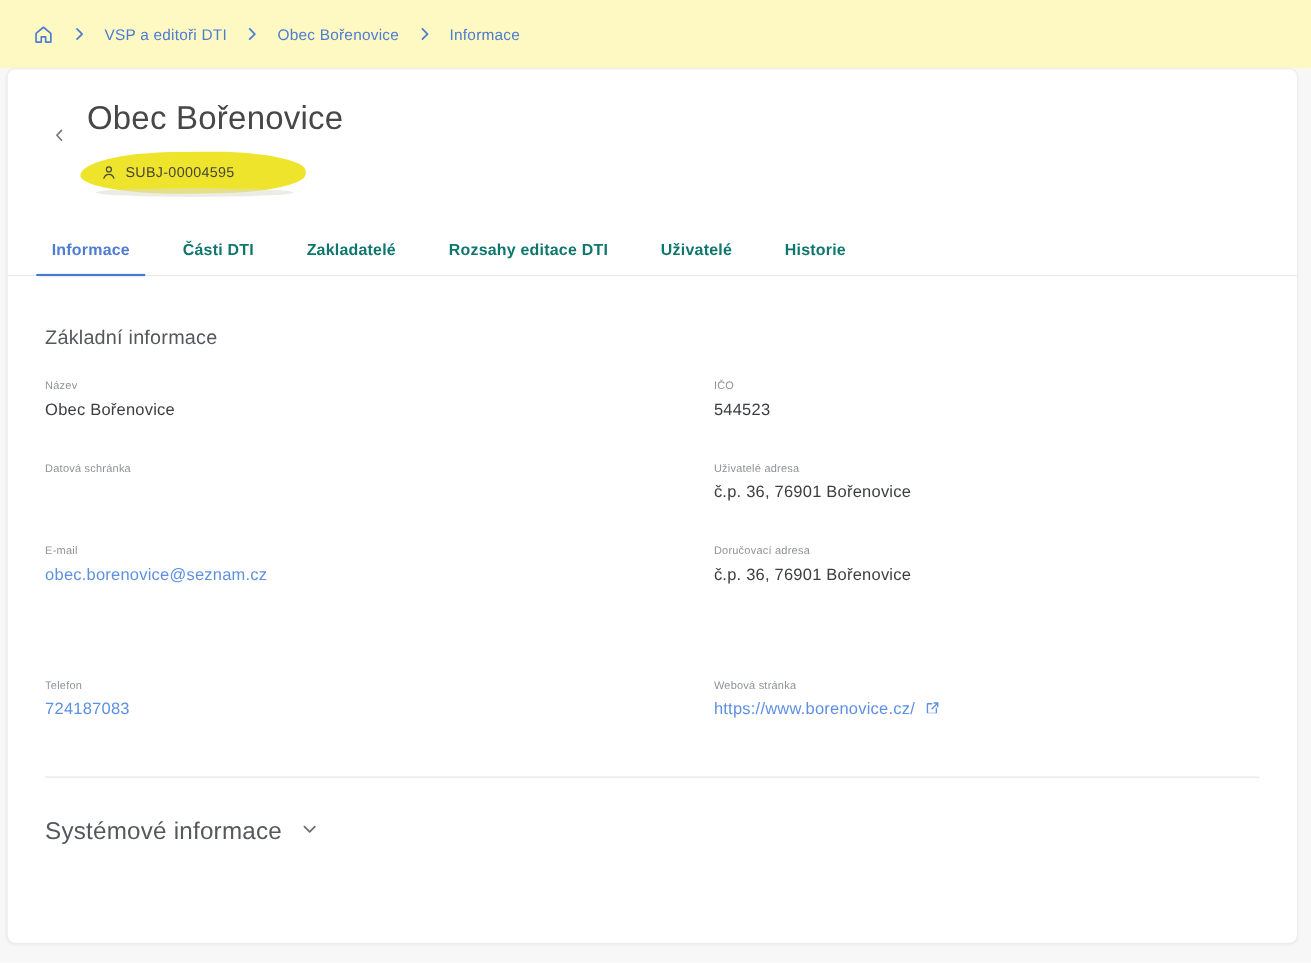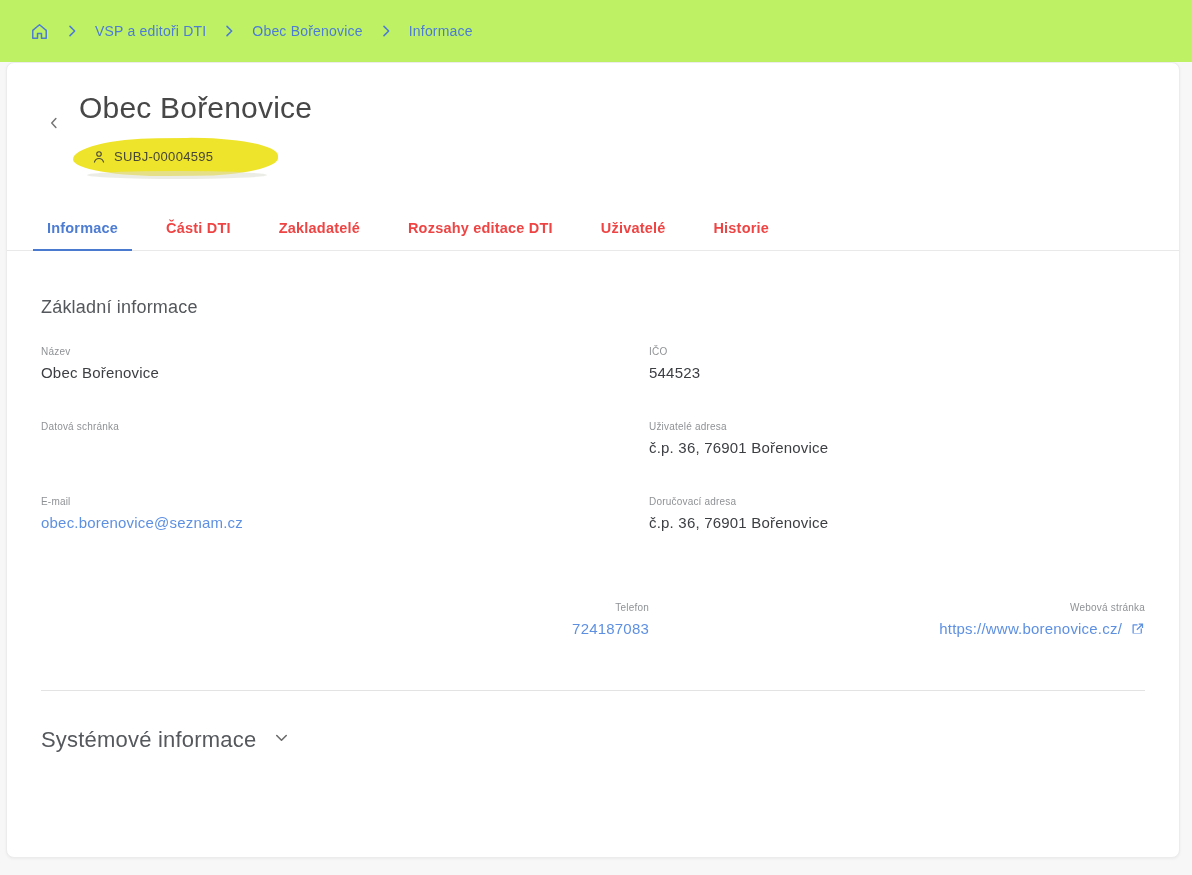--- a/index.html
+++ b/index.html
@@ -9,21 +9,21 @@
     font-family: "Liberation Sans", "DejaVu Sans", sans-serif;
     overflow: hidden;
   }
   
   .breadcrumb-bar {
     height: 62px;
     display: flex;
     align-items: center;
     padding-left: 30px;
     gap: 15px;
-    background: #bef264;
+    background: #fef9c3;
   }
   .crumb {
     color: #4d7cd3;
     font-size: 14px;
     font-weight: 500;
     letter-spacing: .2px;
     cursor: pointer;
     text-decoration: none;
   }
   .crumb-sep svg, .home svg { display: block; }
@@ -95,21 +95,21 @@
     margin: 36px -34px 0 -34px;
     padding: 0 26px;
     display: flex;
     gap: 20px;
     border-bottom: 1px solid #e9e9e9;
   }
   .tab {
     padding: 13px 14px;
     font-size: 14.5px;
     font-weight: 700;
-    color: #ef4444;
+    color: #0f766e;
     letter-spacing: .2px;
     cursor: pointer;
     border-bottom: 2px solid transparent;
     margin-bottom: -1px;
     white-space: nowrap;
   }
   .tab.active { border-bottom-color: #4a7ad0; color: #4d7cd3; }
 
   
   .section-title {
@@ -130,21 +130,21 @@
     color: #8f9295;
     letter-spacing: .2px;
     margin-bottom: 7px;
   }
   .field-value {
     font-size: 15px;
     color: #3c3e42;
     letter-spacing: .2px;
   }
   .field-value.link { color: #5e90e2; cursor: pointer; }
-  .row-last { margin-top: 30px; text-align: right; }
+  .row-last { margin-top: 46px; }
   .ext-icon { margin-left: 8px; vertical-align: -2px; }
 
   .divider {
     margin-top: 50px;
     border: none;
     border-top: 1px solid #e3e3e3;
   }
   .collapse-header {
     margin-top: 36px;
     display: flex;

